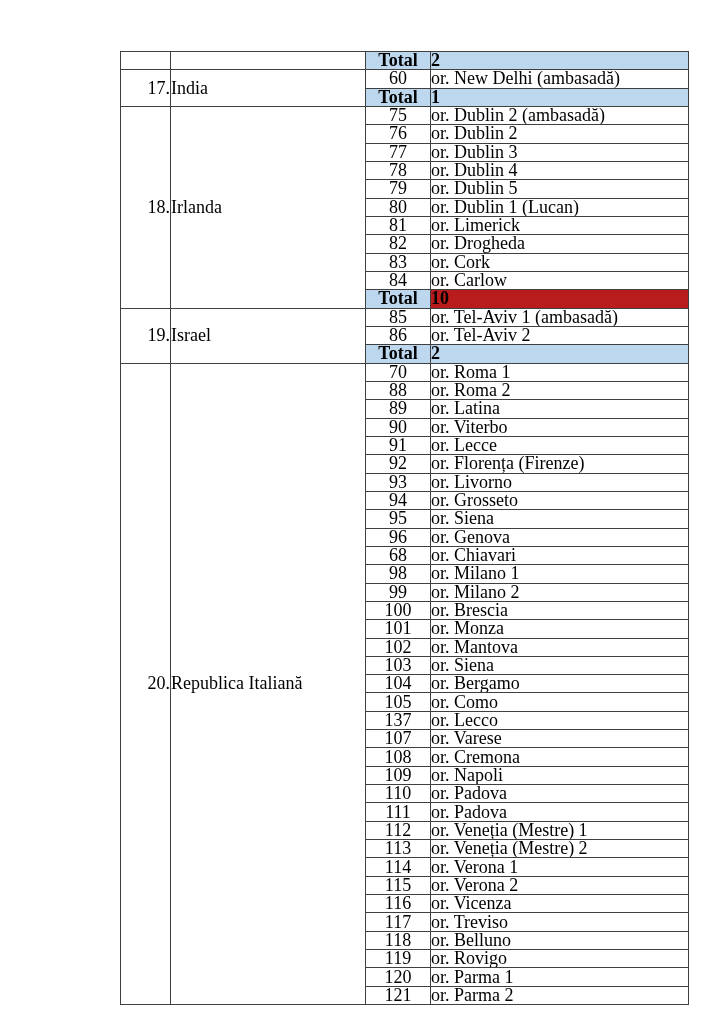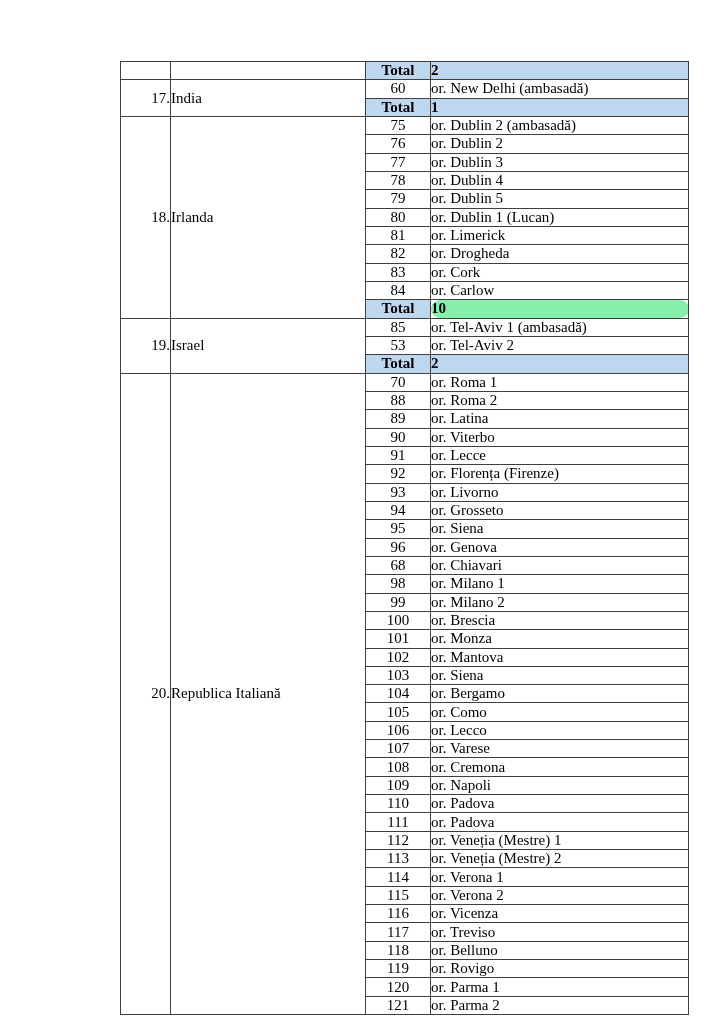--- a/index.html
+++ b/index.html
@@ -15,25 +15,25 @@
     color: #000000;
   }
   .page {
     position: absolute;
     inset: 0;
     background: #ffffff;
   }
   table.doc-table {
     position: absolute;
     left: 120px;
-    top: 61px;
+    top: 51px;
     width: 568px;
     border-collapse: collapse;
     table-layout: fixed;
-    font-size: 15px;
+    font-size: 18px;
   }
   table.doc-table td {
     border: 1px solid #3f3f3f;
     height: 17.33px;
     padding: 0;
     line-height: 15px;
     vertical-align: middle;
     overflow: hidden;
     white-space: nowrap;
   }
@@ -110,30 +110,30 @@
         <tr>
           <td class="c-no">83</td>
           <td class="c-name">or. Cork</td>
         </tr>
         <tr>
           <td class="c-no">84</td>
           <td class="c-name">or. Carlow</td>
         </tr>
         <tr class="total-row">
           <td class="c-no hl" style="background: rgb(189, 215, 238);">Total</td>
-          <td class="c-name hl" style="background: #86efac; border-radius: 9px;">10</td>
+          <td class="c-name hl" style="background: #b91c1c;">10</td>
         </tr>
         <tr>
           <td class="c-idx" rowspan="3">19.</td>
           <td class="c-country" rowspan="3">Israel</td>
           <td class="c-no">85</td>
           <td class="c-name">or. Tel-Aviv 1 (ambasadă)</td>
         </tr>
         <tr>
-          <td class="c-no">53</td>
+          <td class="c-no">86</td>
           <td class="c-name">or. Tel-Aviv 2</td>
         </tr>
         <tr class="total-row">
           <td class="c-no hl" style="background: rgb(189, 215, 238);">Total</td>
           <td class="c-name hl" style="background: rgb(189, 215, 238);">2</td>
         </tr>
         <tr>
           <td class="c-idx" rowspan="35">20.</td>
           <td class="c-country" rowspan="35">Republica Italiană</td>
           <td class="c-no">70</td>
@@ -205,21 +205,21 @@
         </tr>
         <tr>
           <td class="c-no">104</td>
           <td class="c-name">or. Bergamo</td>
         </tr>
         <tr>
           <td class="c-no">105</td>
           <td class="c-name">or. Como</td>
         </tr>
         <tr>
-          <td class="c-no">106</td>
+          <td class="c-no">137</td>
           <td class="c-name">or. Lecco</td>
         </tr>
         <tr>
           <td class="c-no">107</td>
           <td class="c-name">or. Varese</td>
         </tr>
         <tr>
           <td class="c-no">108</td>
           <td class="c-name">or. Cremona</td>
         </tr>

